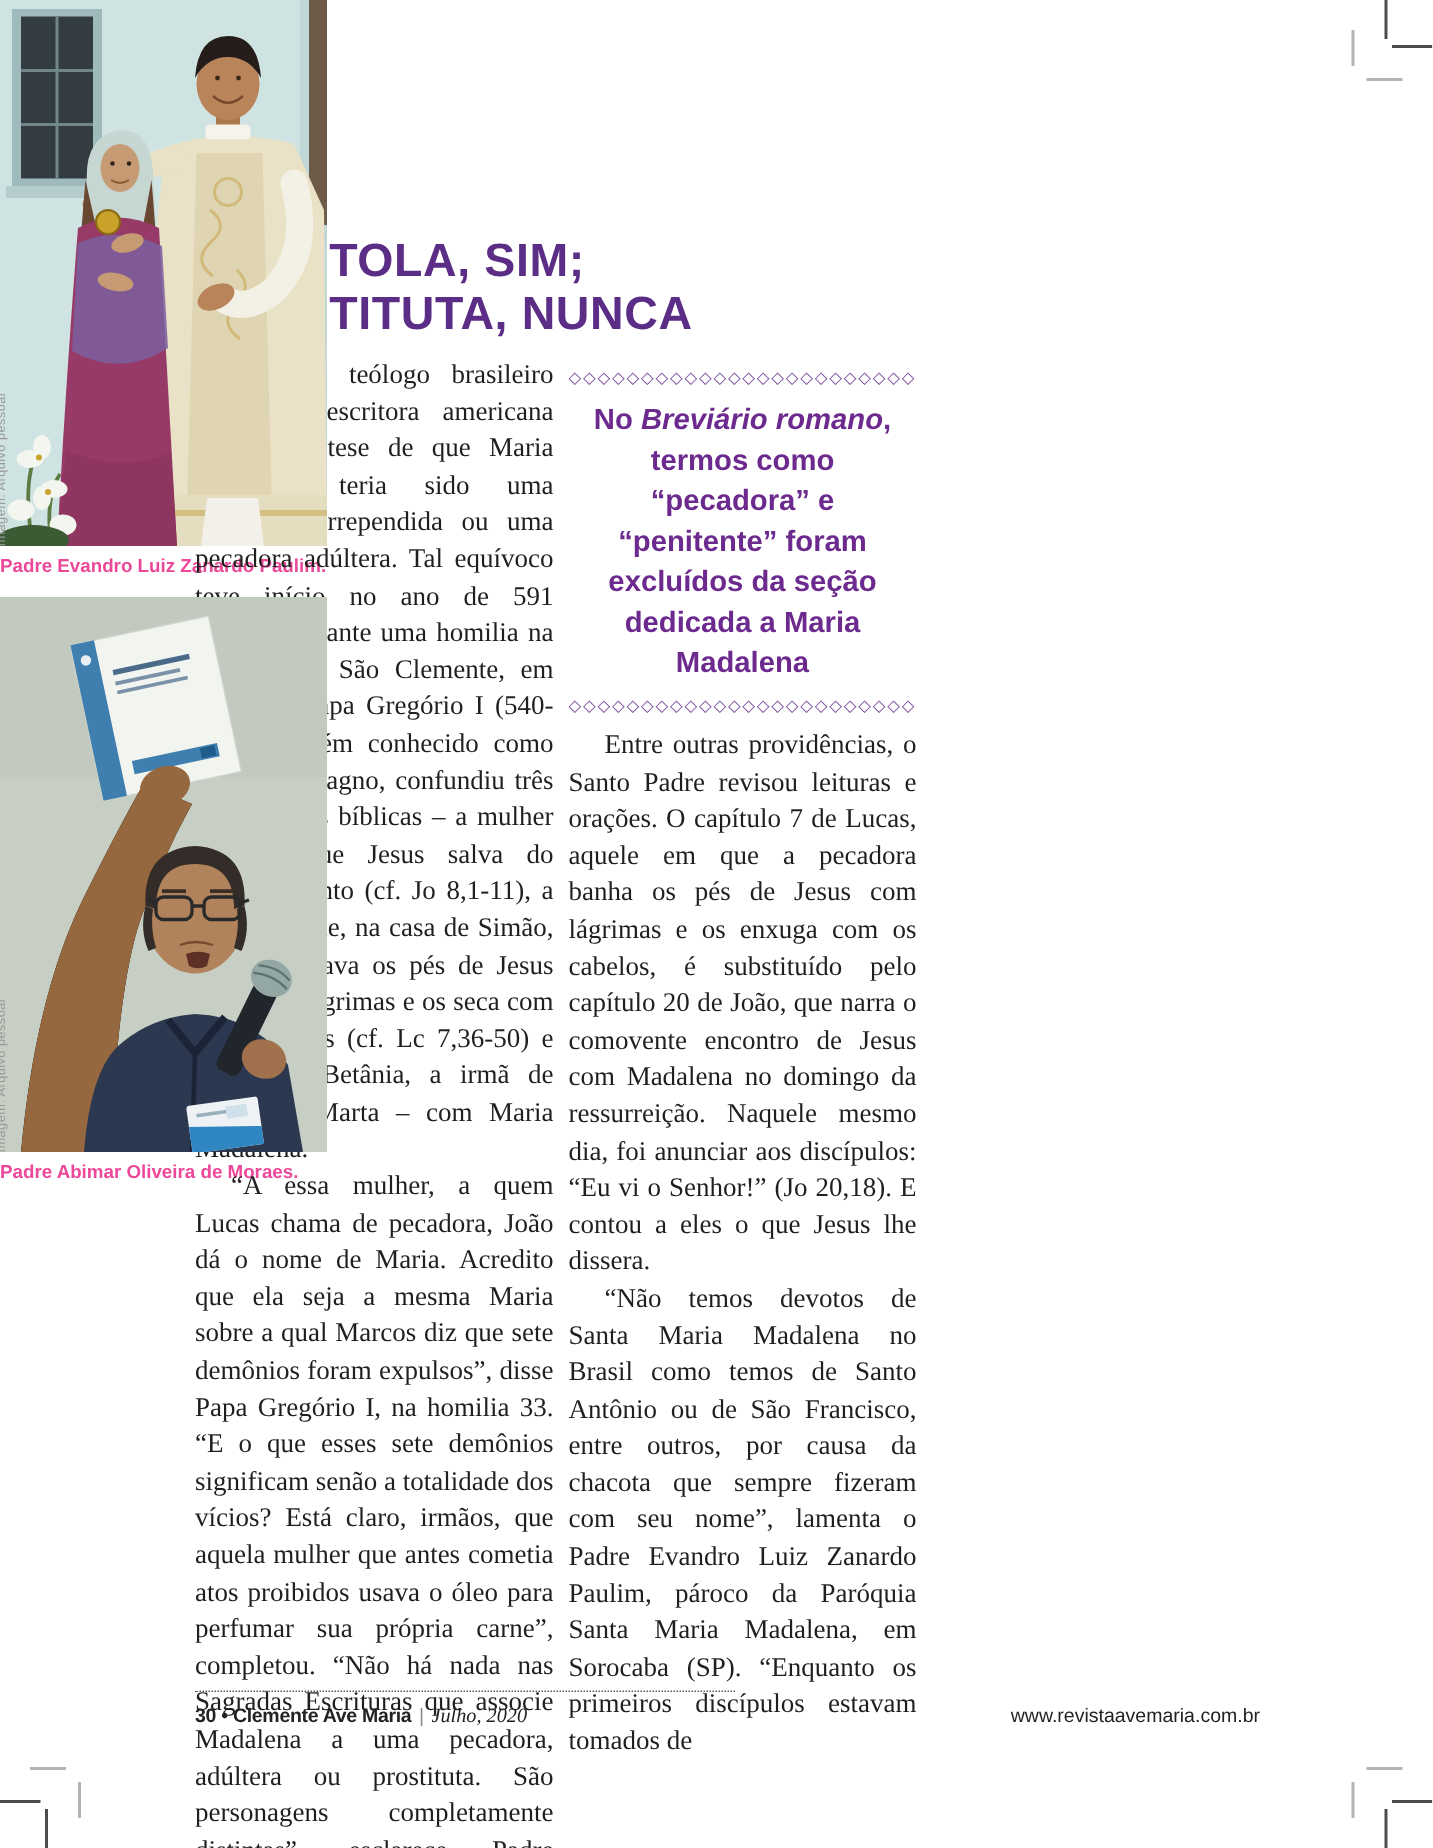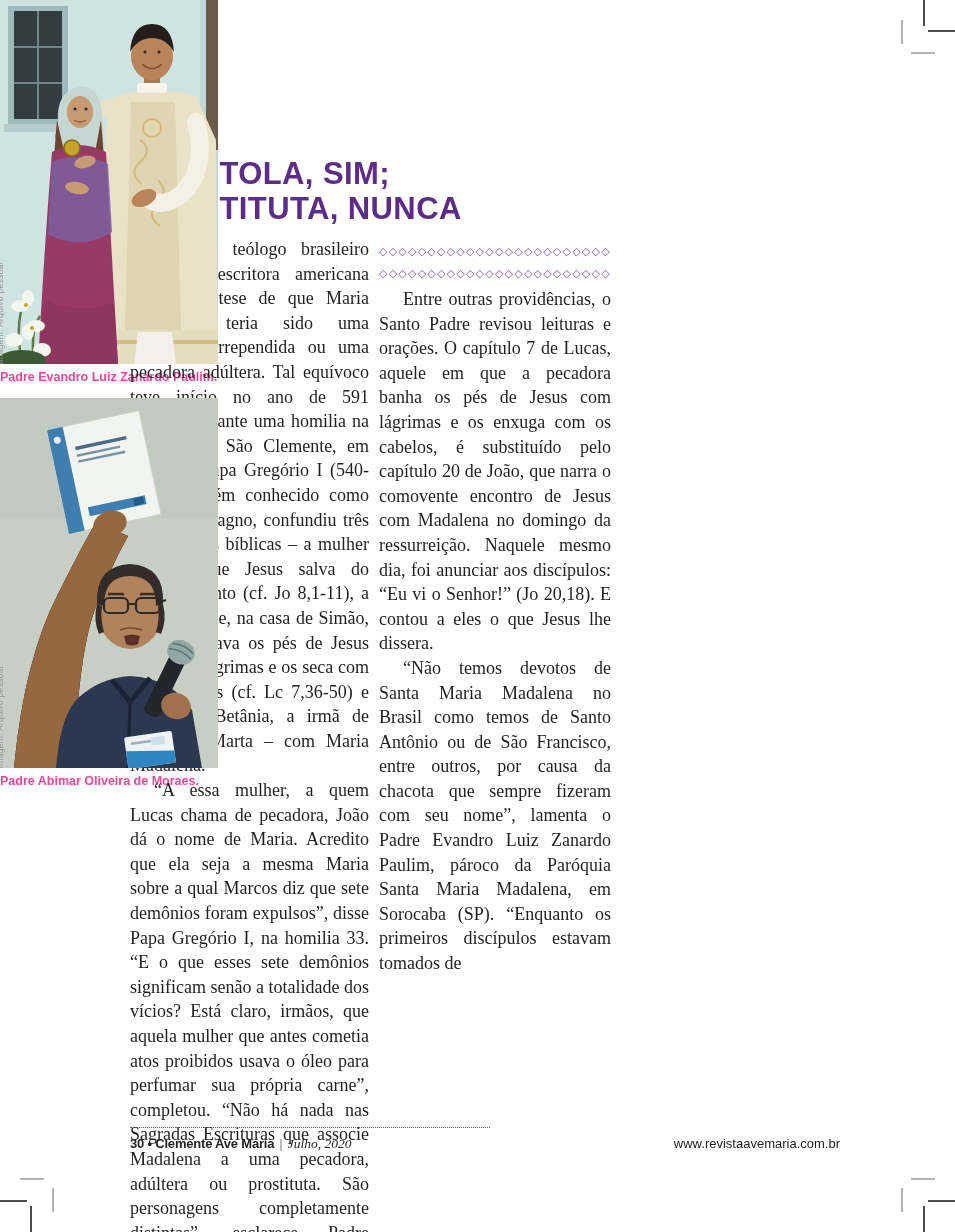--- a/index.html
+++ b/index.html
@@ -95,20 +95,21 @@
     <div>PROSTITUTA, NUNCA</div>
   </div>
 
   <div class="col" id="col1">
     <p>Tanto o teólogo brasileiro quanto a escritora americana refutam a tese de que Maria Madalena teria sido uma prostituta arrependida ou uma pecadora adúltera. Tal equívoco teve início no ano de 591 quando, durante uma homilia na Basílica de São Clemente, em Roma, o Papa Gregório I (540-604), também conhecido como Gregório Magno, confundiu três personagens bíblicas – a mulher adúltera que Jesus salva do apedrejamento (cf. Jo 8,1-11), a pecadora que, na casa de Simão, o fariseu, lava os pés de Jesus com suas lágrimas e os seca com seus cabelos (cf. Lc 7,36-50) e Maria de Betânia, a irmã de Lázaro e Marta – com Maria Madalena.</p>
     <p>“A essa mulher, a quem Lucas chama de pecadora, João dá o nome de Maria. Acredito que ela seja a mesma Maria sobre a qual Marcos diz que sete demônios foram expulsos”, disse Papa Gregório I, na homilia 33. “E o que esses sete demônios significam senão a totalidade dos vícios? Está claro, irmãos, que aquela mulher que antes cometia atos proibidos usava o óleo para perfumar sua própria carne”, completou. “Não há nada nas Sagradas Escrituras que associe Madalena a uma pecadora, adúltera ou prostituta. São personagens completamente distintas”, esclarece Padre Abimar, e acrescenta: “No afã de ressaltar a infinita misericórdia de Deus, Papa Gregório disse que Madalena era uma prostituta arrependida a quem Jesus estendeu os braços e acolheu”.</p>
   </div>
 
   <div class="col" id="col2">
     <div class="divider" style="color:#7a4a9d;">◇◇◇◇◇◇◇◇◇◇◇◇◇◇◇◇◇◇◇◇◇◇◇◇◇◇</div>
+    <p class="pullquote" style="color:#6d2a8e;"><span>No </span><span class="it">Breviário romano</span><span>, termos como “pecadora” e “penitente” foram excluídos da seção dedicada a Maria Madalena</span></p>
     <div class="divider" style="color:#7a4a9d;">◇◇◇◇◇◇◇◇◇◇◇◇◇◇◇◇◇◇◇◇◇◇◇◇◇◇</div>
     <p>Entre outras providências, o Santo Padre revisou leituras e orações. O capítulo 7 de Lucas, aquele em que a pecadora banha os pés de Jesus com lágrimas e os enxuga com os cabelos, é substituído pelo capítulo 20 de João, que narra o comovente encontro de Jesus com Madalena no domingo da ressurreição. Naquele mesmo dia, foi anunciar aos discípulos: “Eu vi o Senhor!” (Jo 20,18). E contou a eles o que Jesus lhe dissera.</p>
     <p>“Não temos devotos de Santa Maria Madalena no Brasil como temos de Santo Antônio ou de São Francisco, entre outros, por causa da chacota que sempre fizeram com seu nome”, lamenta o Padre Evandro Luiz Zanardo Paulim, pároco da Paróquia Santa Maria Madalena, em Sorocaba (SP). “Enquanto os primeiros discípulos estavam tomados de</p>
   </div>
 
   <div id="col3">
 
     <div class="photo-frame">
       <svg width="218" height="364" viewBox="0 0 218 364">
         <rect width="218" height="364" fill="#cfe3e2"></rect>

